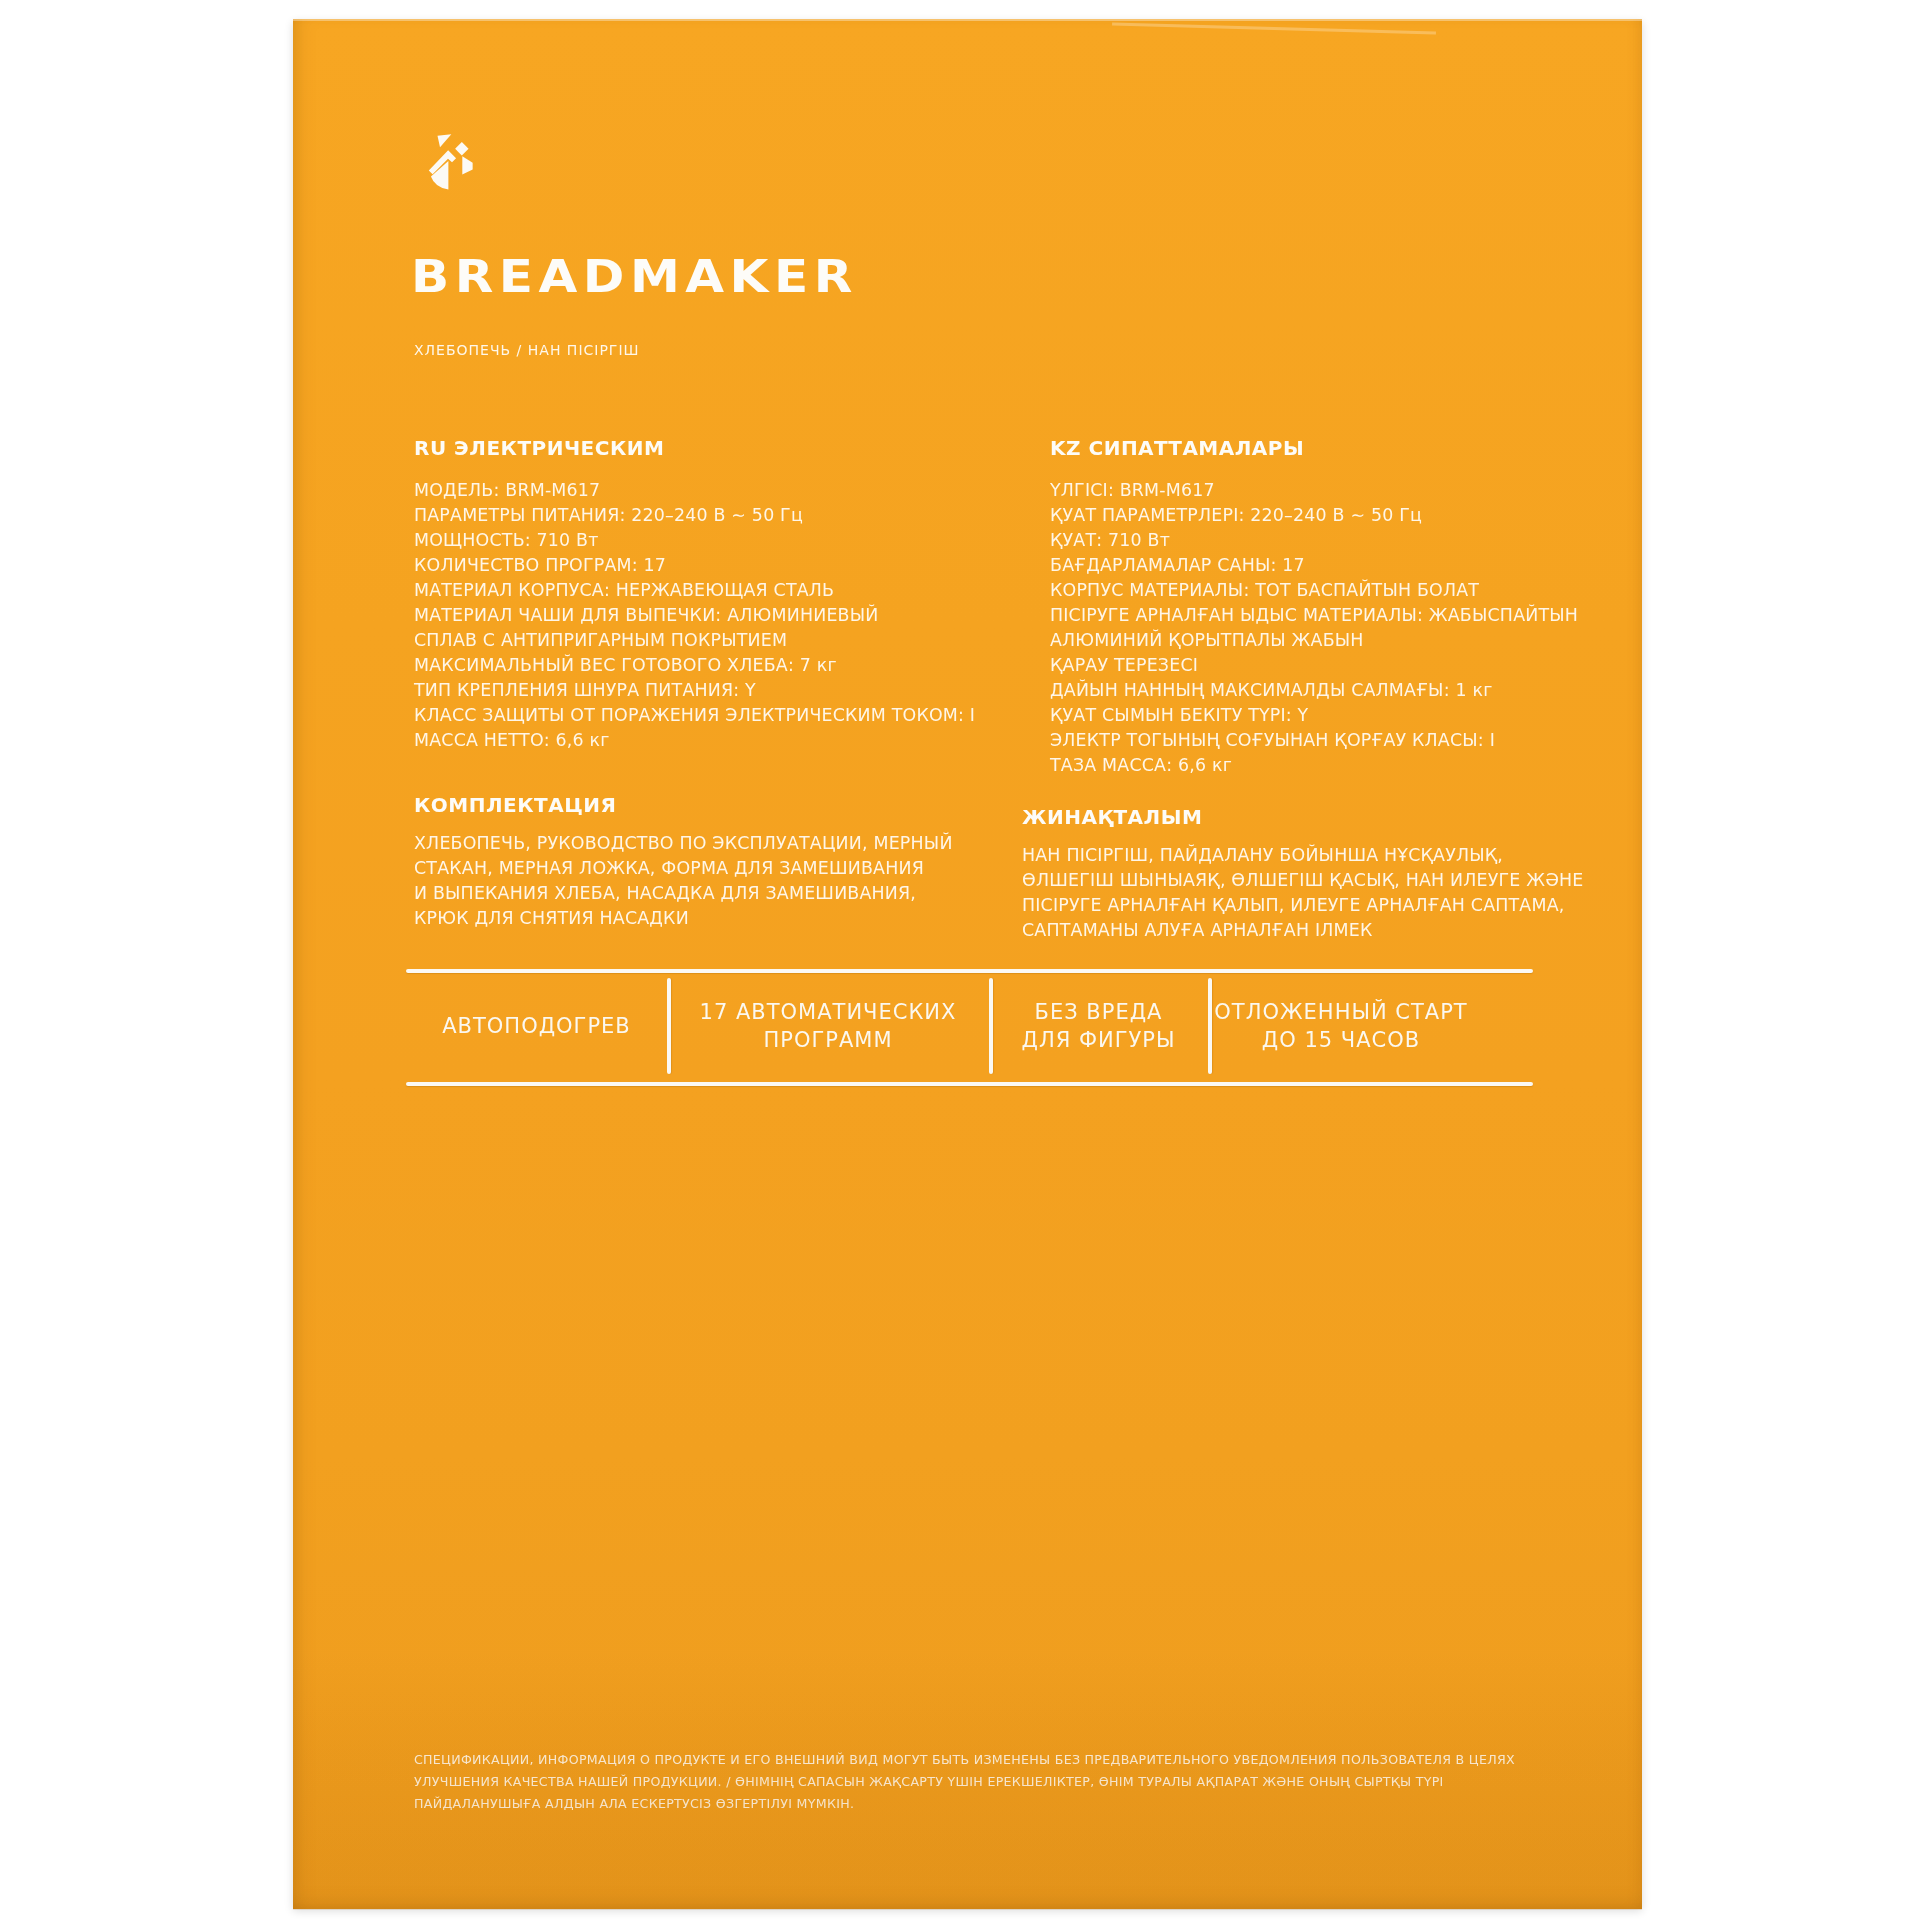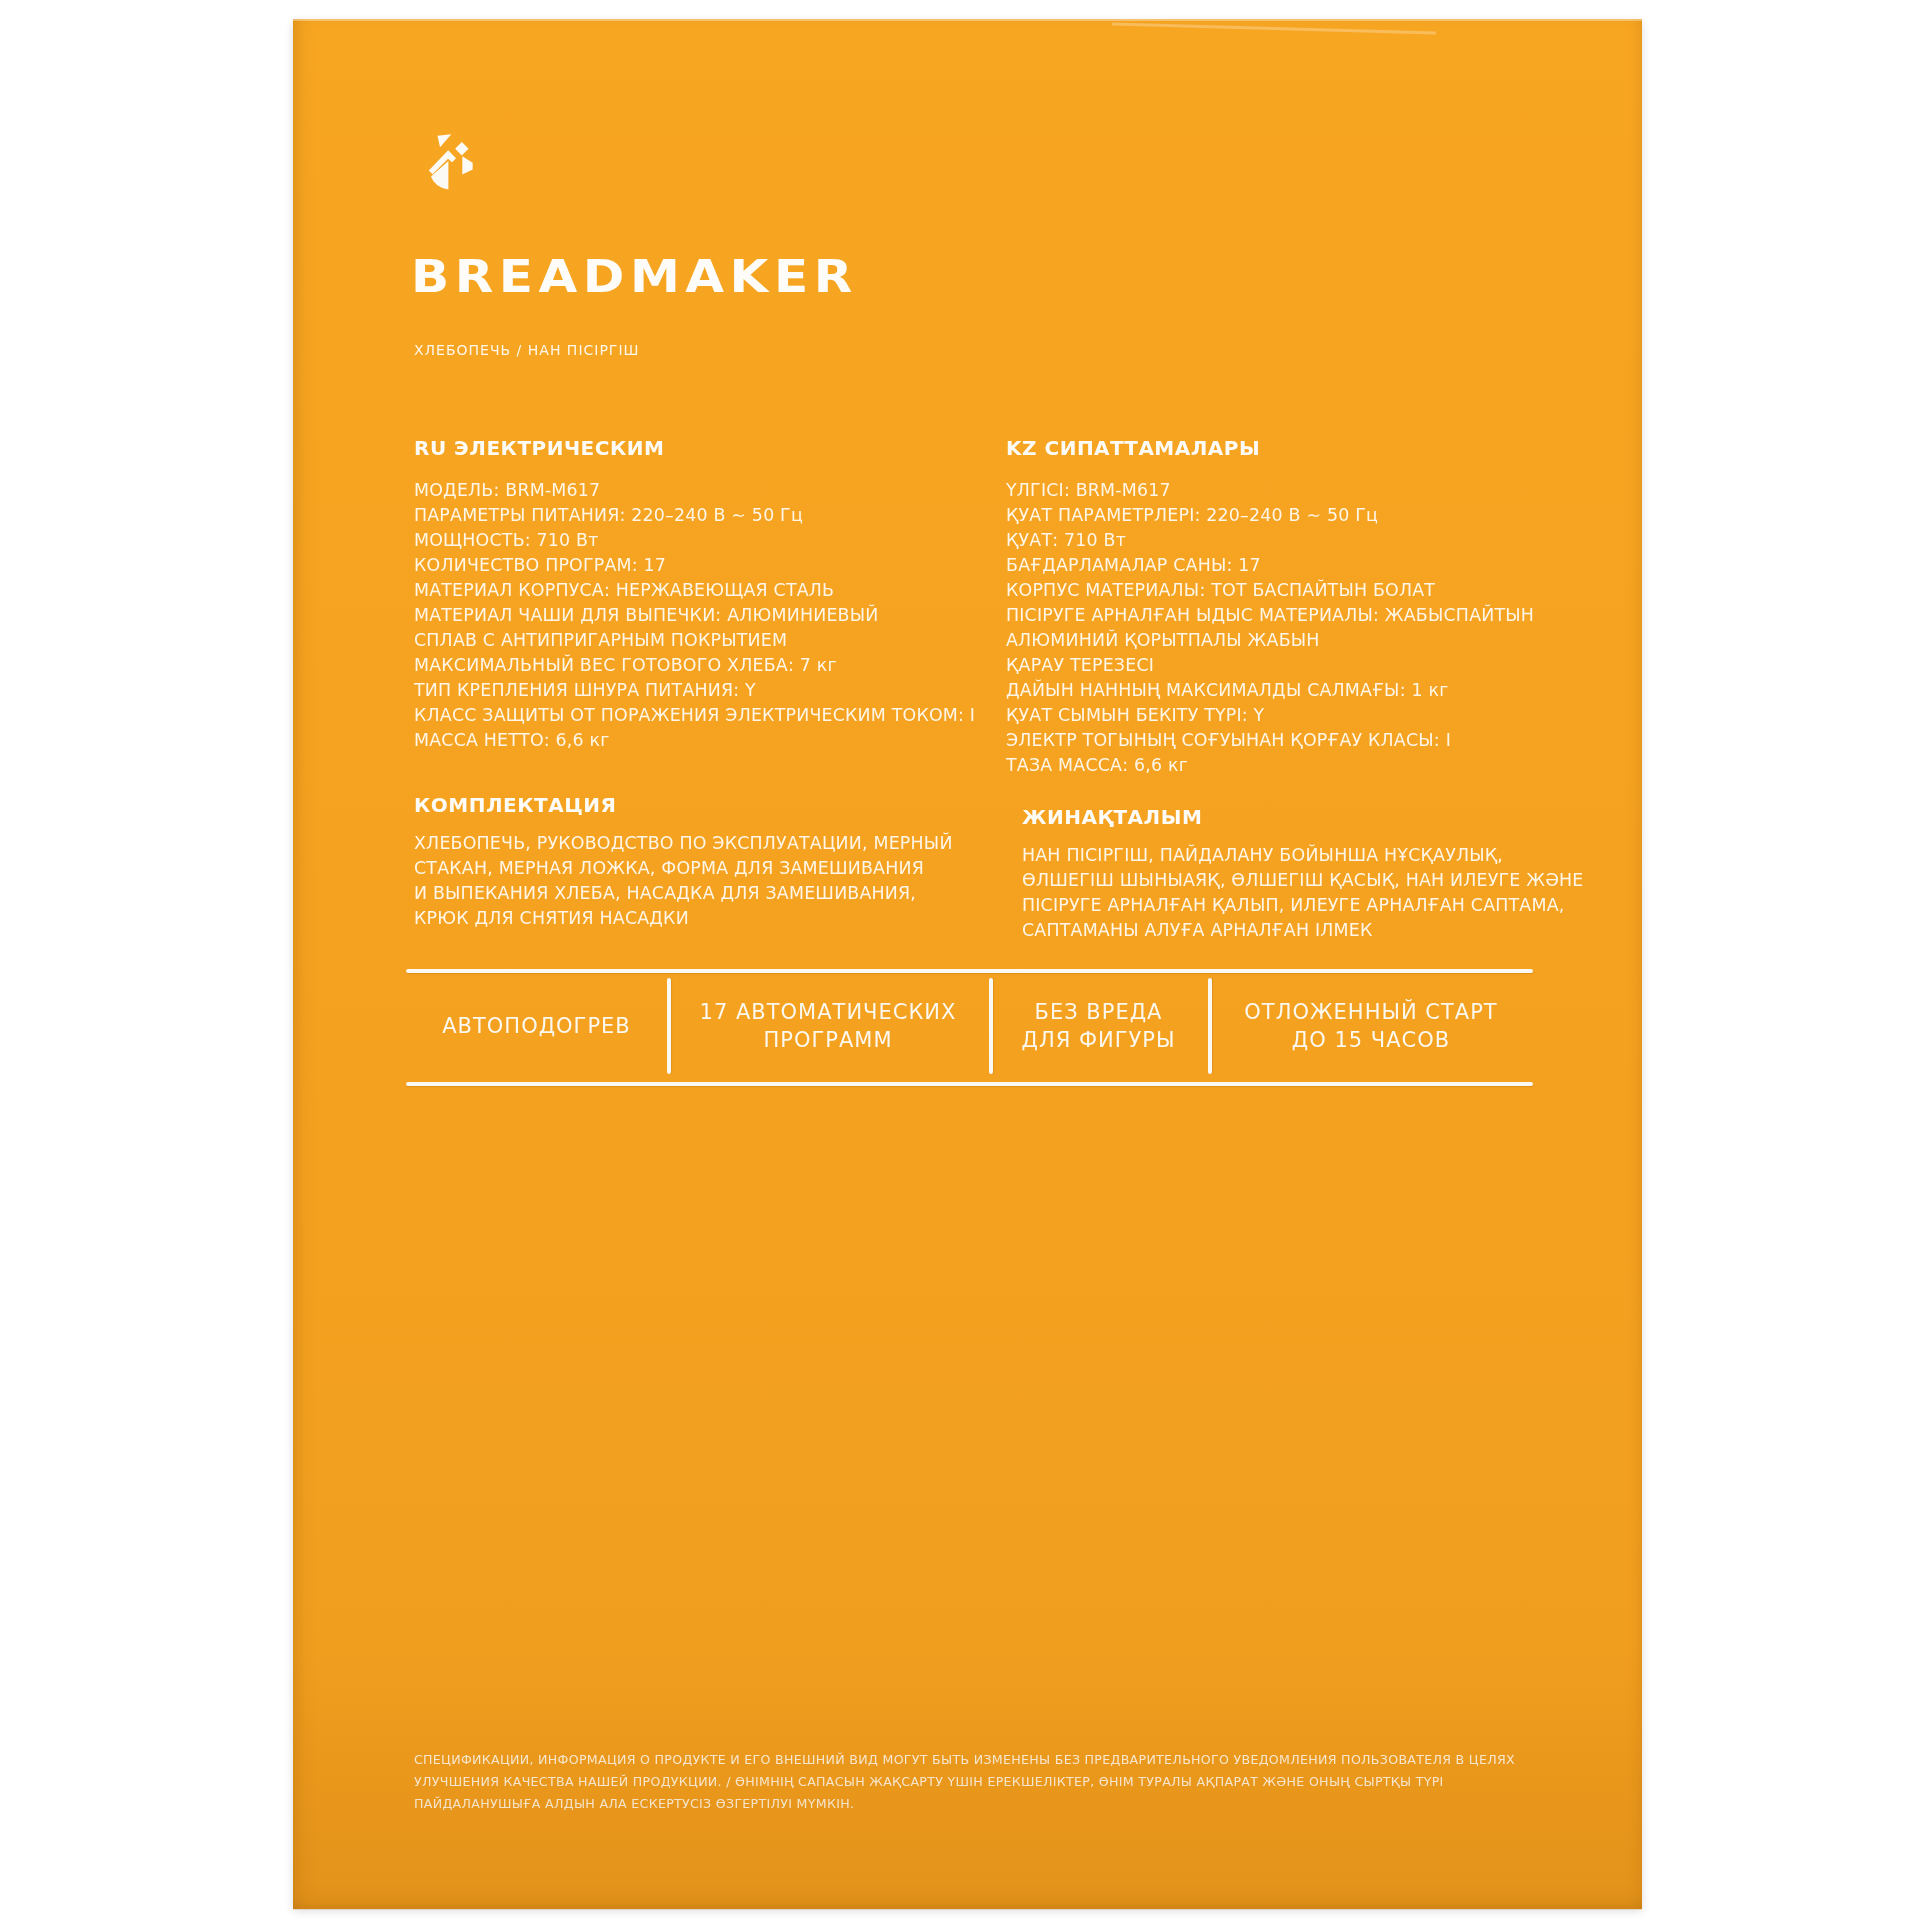--- a/index.html
+++ b/index.html
@@ -38,21 +38,21 @@
     position:absolute;left:118px;top:232px;
     font-size:44px;font-weight:800;letter-spacing:4.8px;color:#FDFCF8;
     transform:scaleX(1.14);transform-origin:left top;white-space:nowrap;
   }
   .subtitle{
     position:absolute;left:121px;top:291px;
     font-size:14px;font-weight:400;letter-spacing:1px;color:rgba(255,252,246,.95);white-space:nowrap;margin-top:32px;
   }
   .col{position:absolute;width:603px;}
   .col.ru-specs{left:121px;top:417px;}
-  .col.kz-specs{left:713px;top:417px;}
+  .col.kz-specs{left:757px;top:417px;}
   .col.ru-pack{left:121px;top:774px;}
   .col.kz-pack{left:729px;top:786px;}
   .col h2{
     font-size:20px;font-weight:800;letter-spacing:0.5px;color:#FDFCF8;white-space:nowrap;
   }
   .col ul{
     list-style:none;margin-top:17.4px;
     font-size:17.4px;font-weight:500;line-height:25px;letter-spacing:0.2px;
     color:rgba(255,251,243,.95);
   }
@@ -73,21 +73,21 @@
   .bar-divider.d3{left:915px;}
   .feature-cell{
     position:absolute;top:954px;height:106px;
     display:flex;flex-direction:column;justify-content:center;
     text-align:center;font-size:21px;line-height:28px;letter-spacing:1px;
     font-weight:500;color:#FBF8F0;
   }
   .feature-cell.c1{left:113px;width:261px;}
   .feature-cell.c2{left:374px;width:322px;}
   .feature-cell.c3{left:696px;width:219px;}
-  .feature-cell.c4{left:916px;width:324px;}
+  .feature-cell.c4{left:886px;width:324px;}
   .disclaimer{
     position:absolute;left:121px;top:1730px;width:1139px;
     font-size:12.6px;font-weight:500;line-height:22px;letter-spacing:0.3px;
     color:rgba(255,252,246,.92);
   }
   .disclaimer div{white-space:nowrap;}
 </style>
 </head>
 <body>
 

